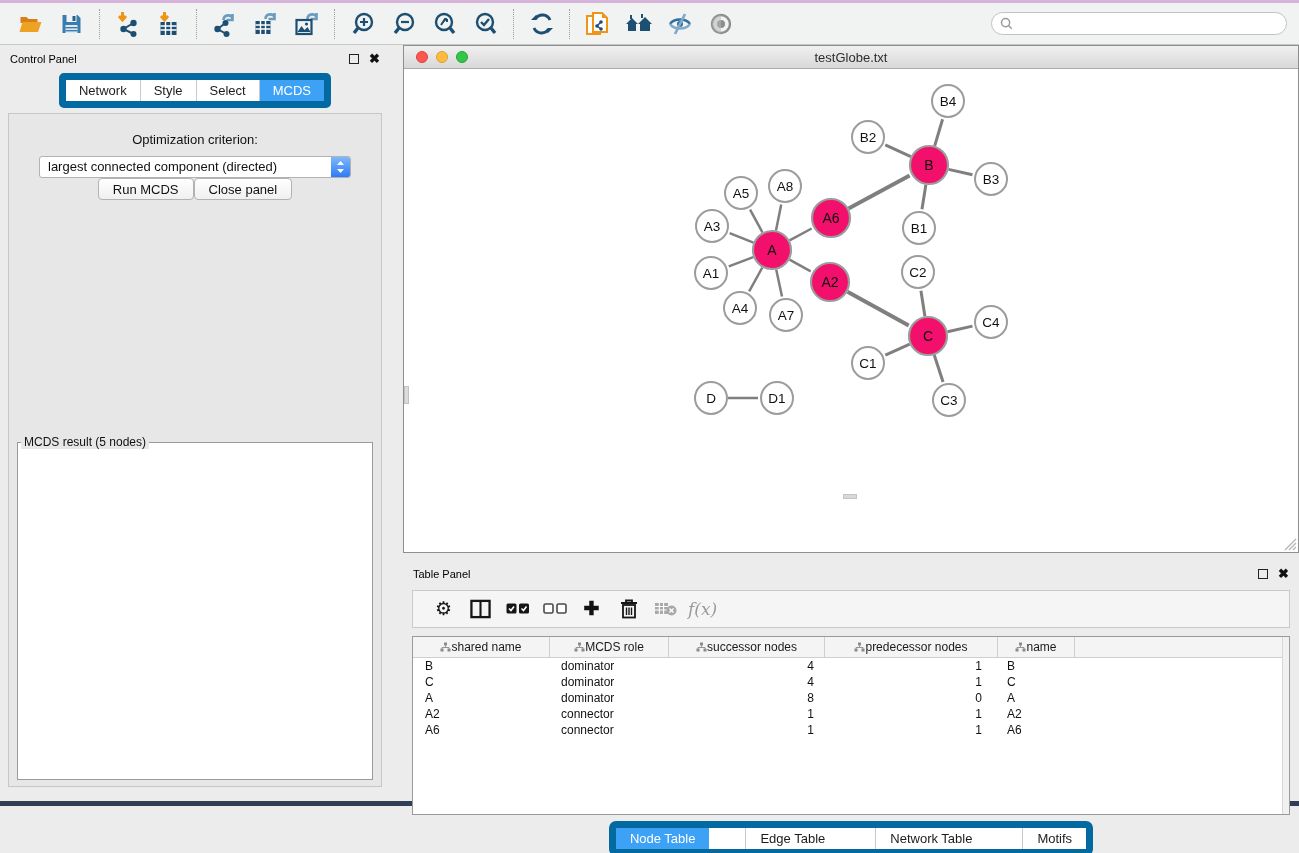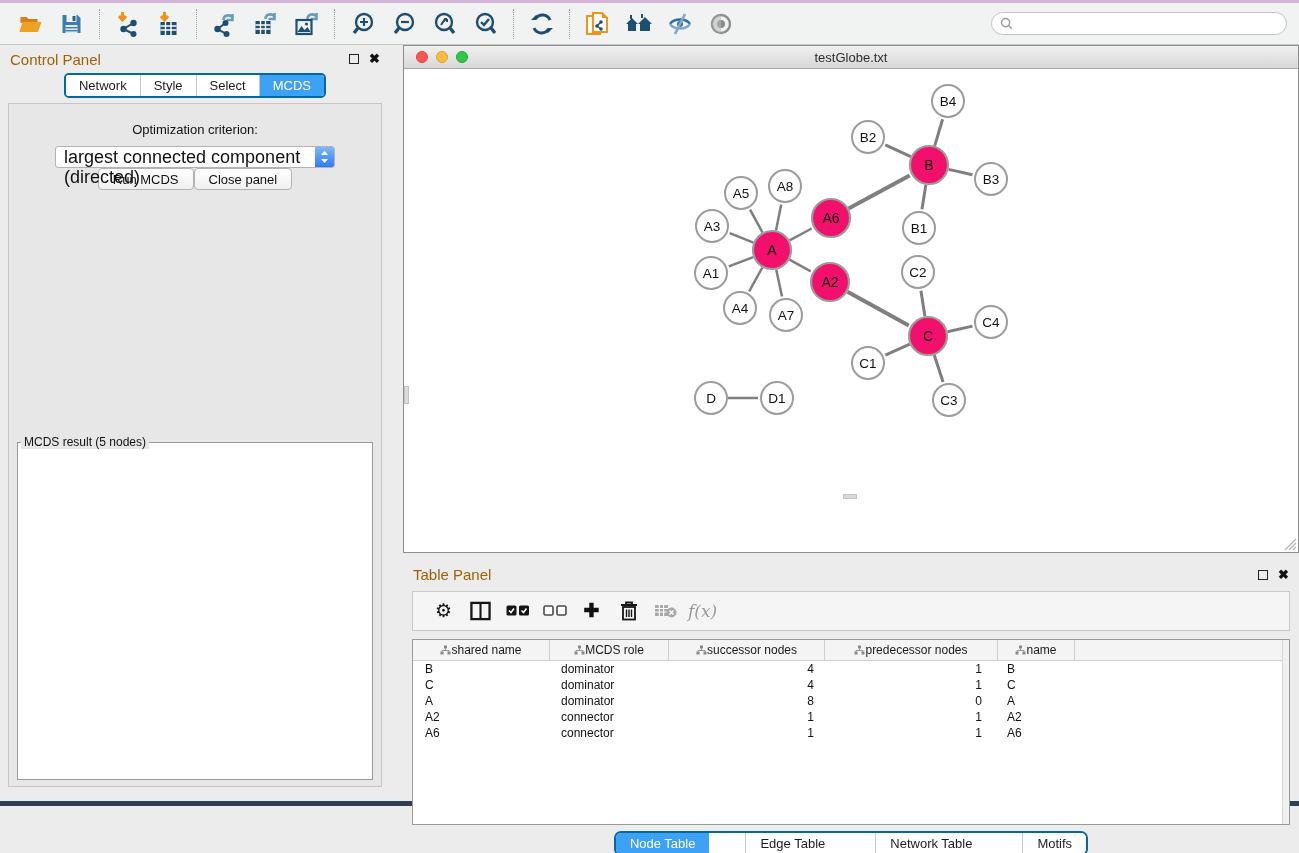--- a/index.html
+++ b/index.html
@@ -24,36 +24,36 @@
   .search-box { margin-left:auto; margin-right:2px; width:296px; height:23px; border:1px solid #c2c2c2; border-radius:12px;
                 background:#fff; display:flex; align-items:center; padding-left:8px; }
   .search-box input { border:none; outline:none; flex:1; height:18px; font-size:12px; background:transparent; }
 
   
   .main { display:flex; height:756px; }
 
   
   .control-panel { width:390px; display:flex; flex-direction:column; }
   .panel-header { height:28px; display:flex; align-items:center; padding:0 10px; }
-  .panel-title { font-size:15px; color:#a16207; }
+  .panel-title { font-size:11px; color:#000000; }
   .win-icons { margin-left:auto; display:flex; align-items:center; gap:10px; }
   .float-icon { width:10px; height:10px; border:1.6px solid #222; display:inline-block; }
   .close-icon { font-size:13px; font-weight:bold; color:#111; line-height:10px; }
 
   .seg-tabs { display:flex; justify-content:center; }
-  .seg { display:inline-flex; border:2px solid #0369a1; border-radius:5px; overflow:hidden; background:#fff; }
+  .seg { display:inline-flex; border:7px solid #0369a1; border-radius:5px; overflow:hidden; background:#fff; }
   .seg .tab { padding:3px 13px; font-size:13px; color:#1c1c1c; border-left:1px solid #c9c9c9; background:#fff; cursor:default; }
   .seg .tab:first-child { border-left:none; }
   .seg .tab.selected { background:var(--accent); color:#fff; }
 
   .cp-content { flex:1; margin:5px 8px 14px; border:1px solid #c6c6c6; background:#e7e7e7;
                 display:flex; flex-direction:column; align-items:center; }
   .opt-label { margin-top:18px; font-size:13px; color:#111; }
-  .dropdown { margin-top:9px; width:280px; height:22px; background:#fff; border:1px solid #b2b2b2; border-radius:3px;
-              position:relative; font-size:18px; line-height:20px; padding-left:8px; color:#111; }
+  .dropdown { margin-top:9px; width:312px; height:22px; background:#fff; border:1px solid #b2b2b2; border-radius:3px;
+              position:relative; font-size:13px; line-height:20px; padding-left:8px; color:#111; }
   .dd-stepper { position:absolute; right:0; top:0; width:19px; height:20px; border-radius:0 2px 2px 0;
                 background:linear-gradient(#7cb9fb,#2f7bf5); display:flex; flex-direction:column; align-items:center; justify-content:center; }
   .btn-row { margin-top:0; display:flex; }
   .btn { height:22px; padding:0 14px; font-size:13px; color:#111; background:linear-gradient(#ffffff,#f0f0f0);
          border:1px solid #b3b3b3; border-radius:4px; }
 
   .result-box { margin-top:auto; align-self:stretch; margin-left:8px; margin-right:8px; margin-bottom:6px;
                 height:345px; border:1px solid #9a9a9a; background:#fff; position:relative; padding:0; }
   .result-box legend { font-size:12px; color:#111; background:#e7e7e7; margin-left:3px; padding:0 3px; }
   .result-list { position:absolute; left:1px; right:13px; top:14px; bottom:1px; overflow:hidden; }

